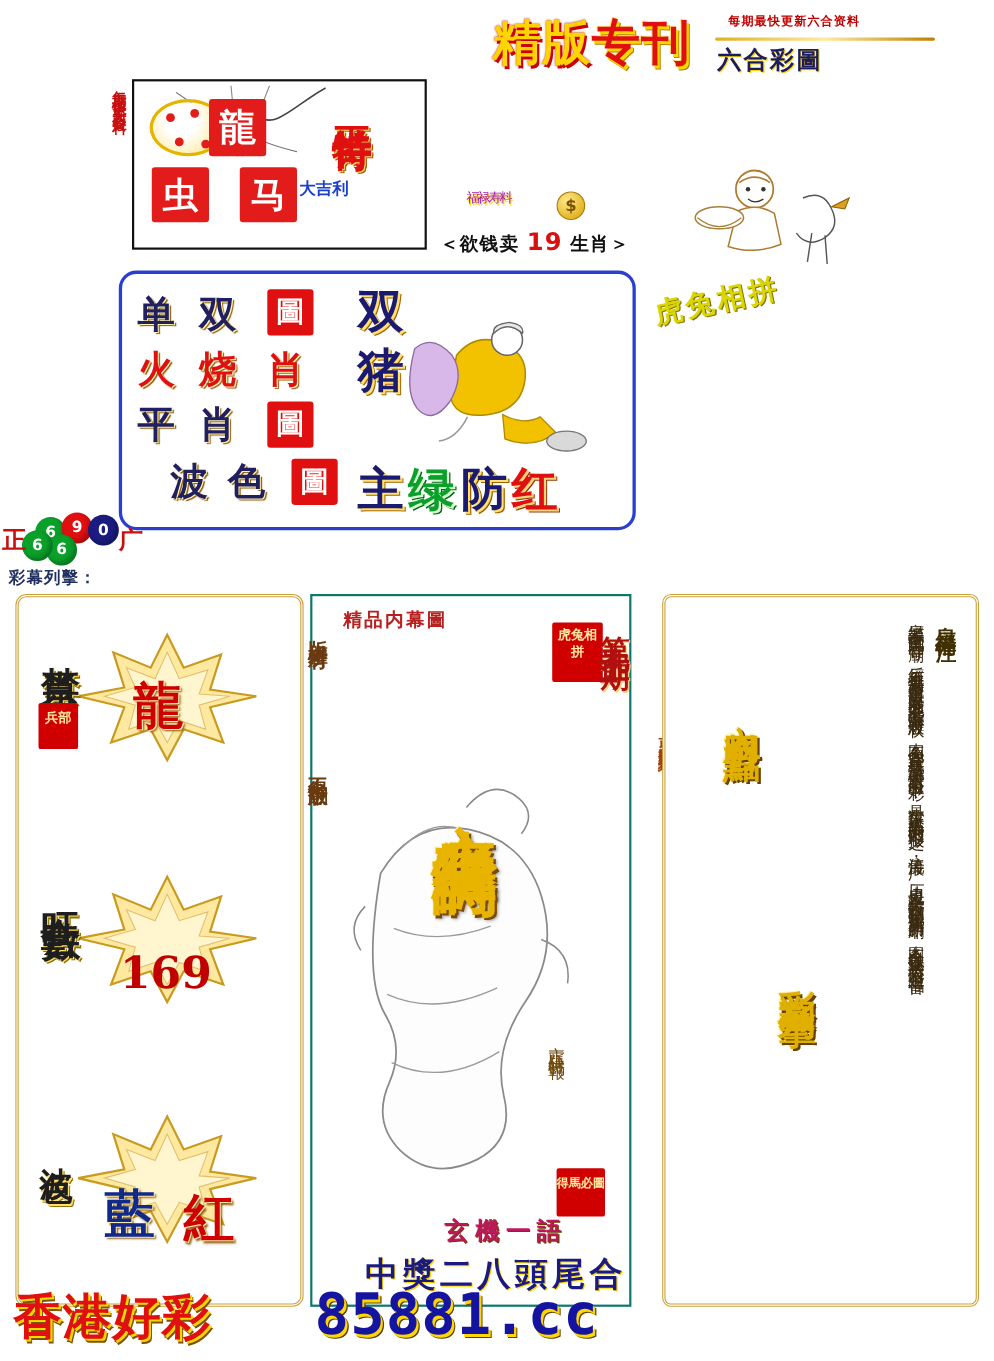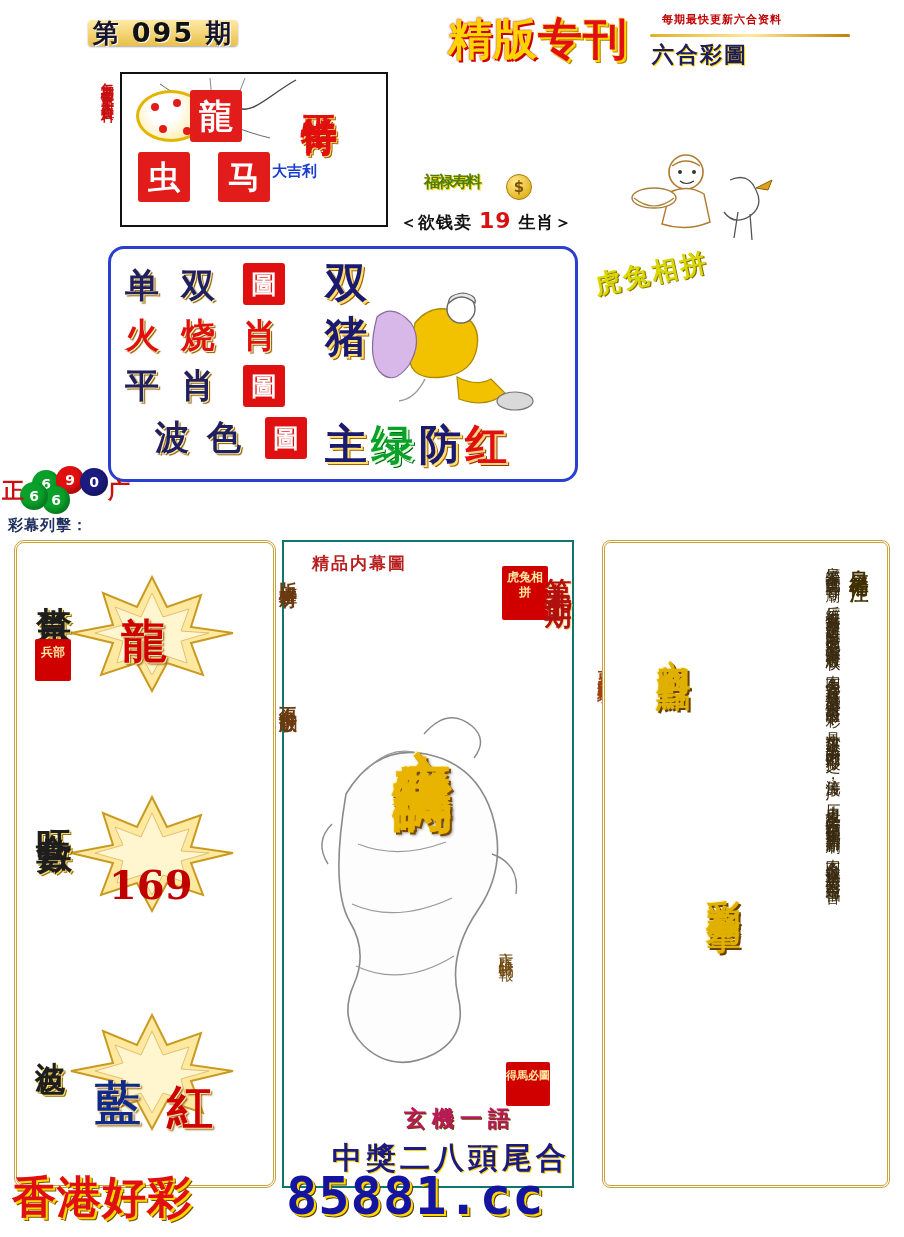--- a/index.html
+++ b/index.html
@@ -139,21 +139,21 @@
     position: absolute; left: 28px; top: 2px; width: 150px; height: 70px;
   }
 
   
   .money-stamp {
     position: absolute; left: 424px; top: 172px;
     width: 110px; height: 34px;
   }
   .money-stamp .mtxt {
     position: absolute; left: 0; top: 0;
-    font-size: 16px; font-weight: bold; color: #4d7c0f;
+    font-size: 12px; font-weight: normal; color: #a21caf;
     text-shadow: 1px 1px 0 #ffd700;
     letter-spacing: -2px;
   }
   .money-stamp .coin {
     position: absolute; left: 82px; top: 2px;
     width: 26px; height: 26px; border-radius: 50%;
     background: radial-gradient(circle at 35% 30%, #ffe98a, #d9a200);
     border: 1px solid #a87a00;
     color: #7a5200; font-size: 15px; font-weight: bold;
     text-align: center; line-height: 24px;
@@ -414,28 +414,20 @@
     font-family: "DejaVu Sans Mono", monospace;
     text-shadow: 2px 2px 0 #ffd700, 3px 3px 0 #5a4000;
     letter-spacing: 1px;
   }
 </style>
 </head>
 <body>
 
 <div class="page">
 
-  <div class="issue-badge">
-    <div class="ribbon"></div>
-    <div class="txt">
-      <span>第</span>
-      <span class="num">095</span>
-      <span>期</span>
-    </div>
-  </div>
 
   <div class="title-block">
     <div class="title-main">
       <span class="y">精版</span><span>专刊</span>
     </div>
     <div class="title-sub-top">每期最快更新六合资料</div>
     <div class="title-underline"></div>
     <div class="title-sub-bot">六合彩圖</div>
   </div>
 

